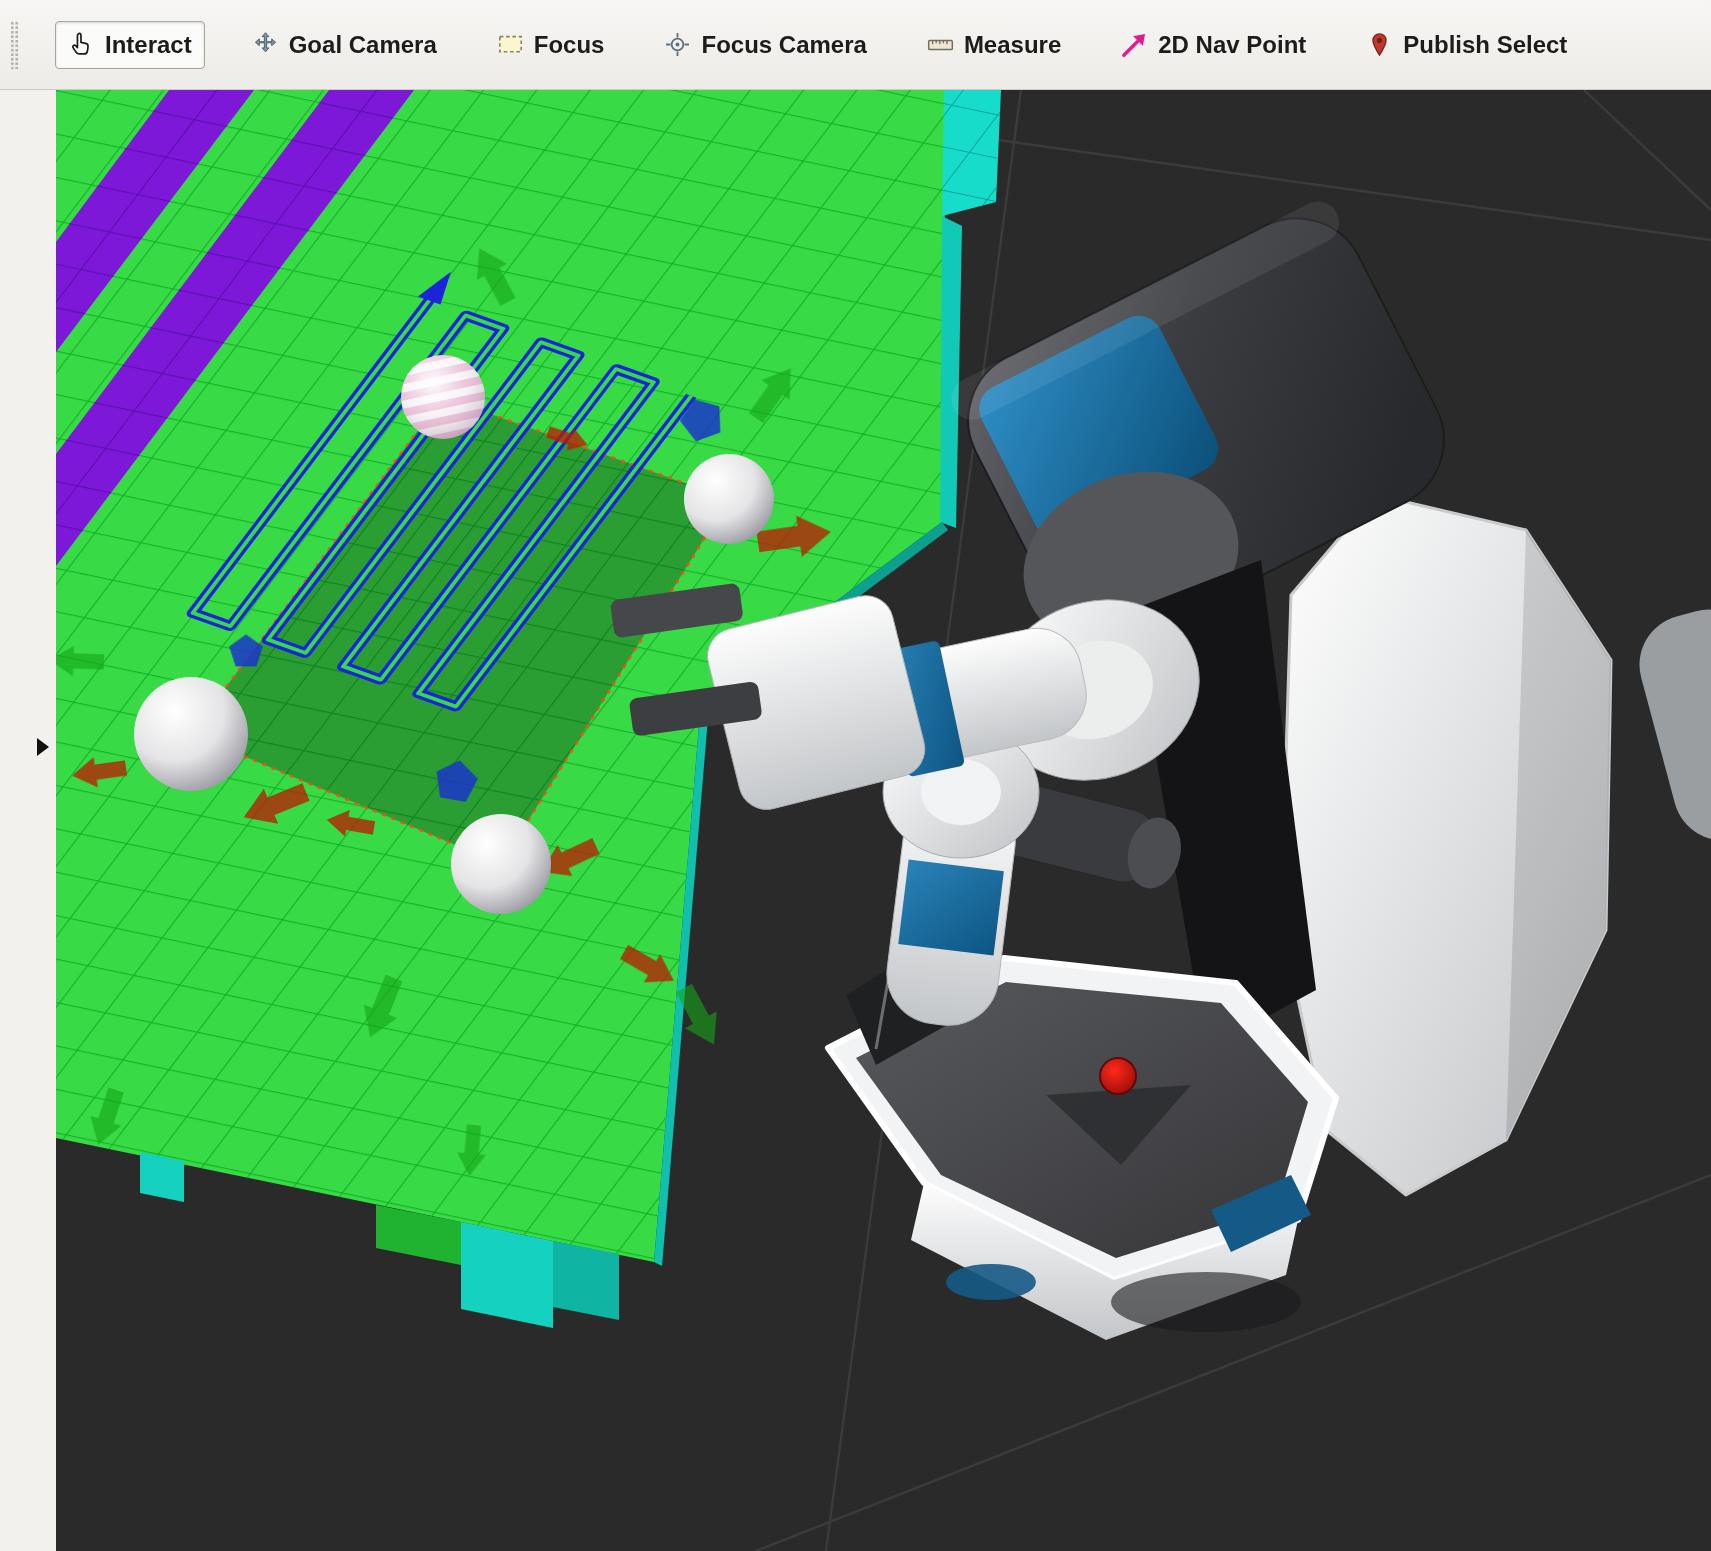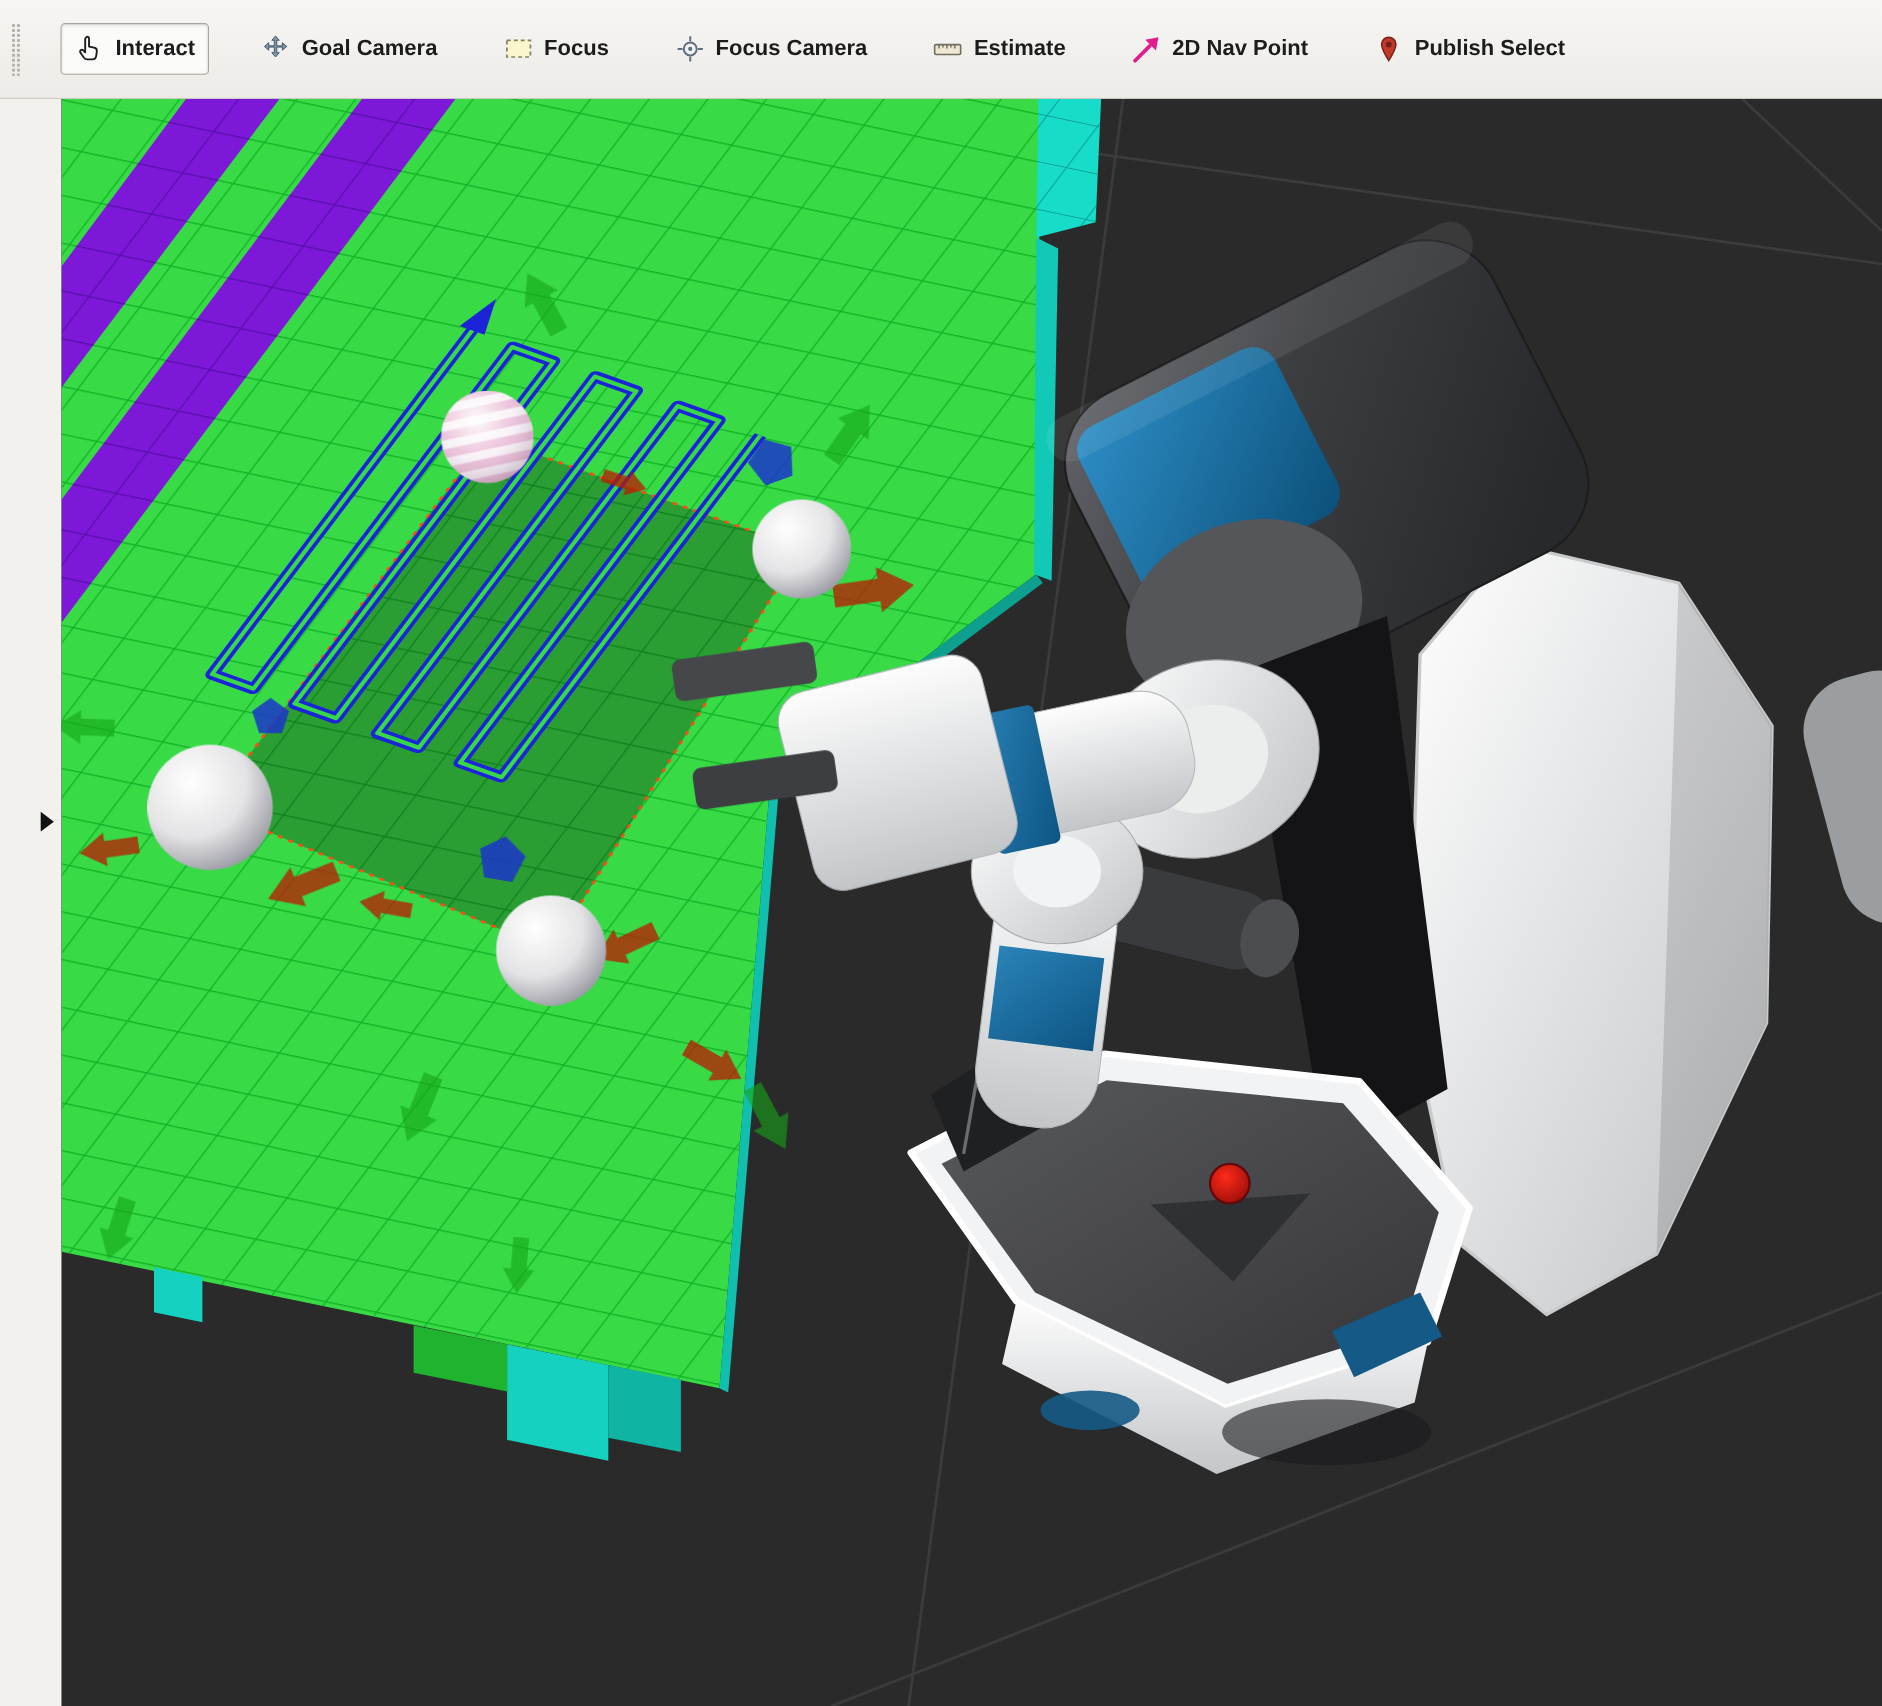--- a/index.html
+++ b/index.html
@@ -5,23 +5,23 @@
   html,body{margin:0;padding:0;width:1711px;height:1551px;overflow:hidden;
     background:#f2f1ee;font-family:"Liberation Sans",sans-serif;}
   
   .toolbar{position:absolute;left:0;top:0;width:1711px;height:90px;
     background:linear-gradient(#f7f6f4,#edebe7);
     border-bottom:1px solid #cfcbc4;display:flex;align-items:center;
     padding:0 14px 0 10px;gap:34px;box-sizing:border-box;}
   .drag-handle{width:9px;height:48px;margin-right:2px;
     background-image:radial-gradient(#b4b0a8 1.2px,transparent 1.6px);
     background-size:4.5px 4.5px;}
-  .tool-btn{display:flex;align-items:center;gap:10px;padding:9px 12px;
+  .tool-btn{display:flex;align-items:flex-start;gap:10px;padding:9px 12px;
     border-radius:4px;border:1px solid transparent;color:#1c1c1c;
-    font-size:20px;font-weight:700;white-space:nowrap;cursor:default;}
+    font-size:24px;font-weight:700;white-space:nowrap;cursor:default;}
   .tool-btn.active{background:#fbfbf9;border-color:#a9a49b;
     box-shadow:inset 0 1px 3px rgba(0,0,0,.15);}
   .tool-btn .icon{display:flex;width:27px;height:27px;}
   .tool-btn .icon svg{display:block;width:27px;height:27px;}
   
   .side-strip{position:absolute;left:0;top:90px;bottom:0;width:56px;
     background:#f2f1ee;border-right:1px solid #dcd9d3;}
   .panel-toggle{position:absolute;right:7px;top:648px;width:0;height:0;
     border-left:12px solid #111;border-top:9px solid transparent;
     border-bottom:9px solid transparent;cursor:pointer;}
@@ -75,21 +75,21 @@
     <span>Focus Camera</span>
   </div>
 
   <div class="tool-btn">
     <span class="icon">
       <svg viewBox="0 0 24 24">
           <rect x="1.5" y="8.5" width="21" height="8" rx="1" fill="#efe7d2" stroke="#6f6f5f" stroke-width="1.3"></rect>
           <path d="M5 8.5v3.2M8.2 8.5v2.3M11.4 8.5v3.2M14.6 8.5v2.3M17.8 8.5v3.2" stroke="#6f6f5f" stroke-width="1.2"></path>
         </svg>
     </span>
-    <span>Estimate</span>
+    <span>Measure</span>
   </div>
 
 
   <div class="tool-btn">
     <span class="icon">
       <svg viewBox="0 0 24 24">
           <path d="M2.5 21.5 14.5 9.5" stroke="#e31b8d" stroke-width="3" stroke-linecap="round"></path>
           <path d="M10.8 4.6 21.4 2.6l-2 10.6z" fill="#e31b8d"></path>
         </svg>
     </span>

